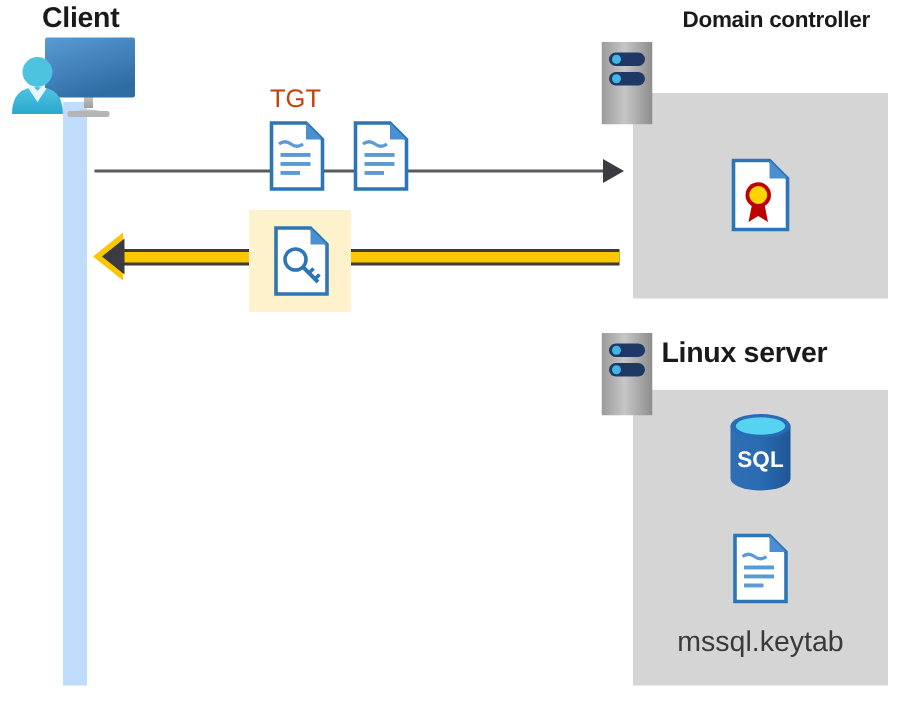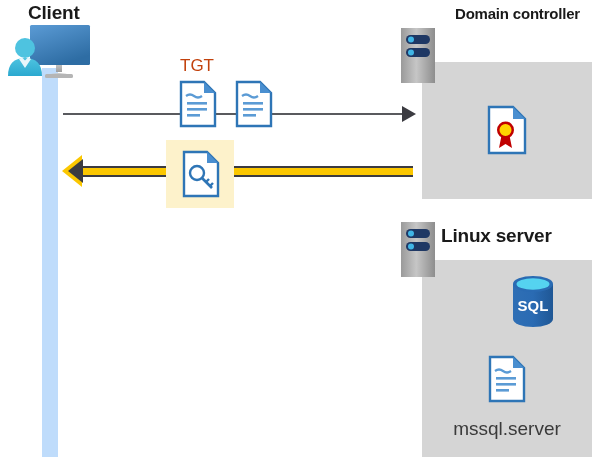--- a/index.html
+++ b/index.html
@@ -117,21 +117,21 @@
   .server-panel { background: #d5d5d5; }
   #dc-panel { left: 422px; top: 62px; width: 170px; height: 137px; }
   #linux-panel { left: 422px; top: 260px; width: 170px; height: 197px; }
 
   
   #dc-rack { left: 401px; top: 28px; width: 34px; height: 55px; }
   #linux-rack { left: 401px; top: 222px; width: 34px; height: 55px; }
 
   
   #cert-doc { left: 487px; top: 105px; width: 40px; height: 50px; }
-  #sql-db { left: 509px; top: 275px; width: 48px; height: 54px; }
+  #sql-db { left: 483px; top: 275px; width: 48px; height: 54px; }
   #keytab-doc { left: 488px; top: 355px; width: 38px; height: 48px; }
   #keytab-label {
     left: 422px; top: 418px;
     width: 170px;
     text-align: center;
     font-size: 19px;
     color: #3a3a3a;
   }
 </style>
 </head>
@@ -285,15 +285,15 @@
     <svg width="38" height="48" viewBox="0 0 38 48" xmlns="http://www.w3.org/2000/svg">
       <path d="M2 2 H25 L36 13 V46 H2 Z" fill="#ffffff" stroke="#2e75b6" stroke-width="2.4"></path>
       <path d="M25 2 L36 13 H25 Z" fill="#4a8fd0"></path>
       <rect x="8" y="22" width="20" height="2.6" fill="#5b9bd5"></rect>
       <rect x="8" y="28" width="20" height="2.6" fill="#5b9bd5"></rect>
       <rect x="8" y="34" width="13" height="2.6" fill="#5b9bd5"></rect>
       <path d="M7 16 q4 -3 8 0 q4 3 8 0" fill="none" stroke="#5b9bd5" stroke-width="2.2"></path>
     </svg>
   </div>
 
-  <div class="abs" id="keytab-label">mssql.server</div>
+  <div class="abs" id="keytab-label">mssql.keytab</div>
 
 </div>
 
 </body></html>

